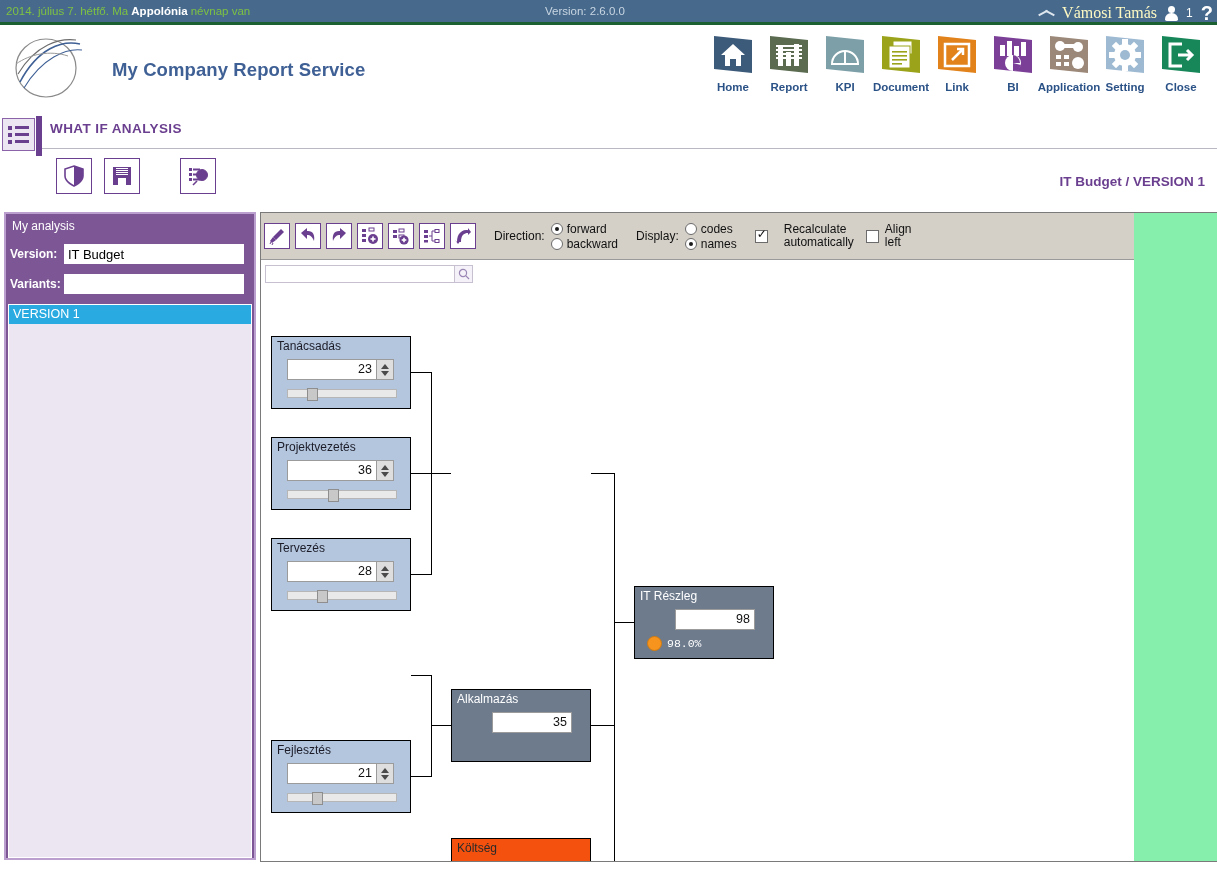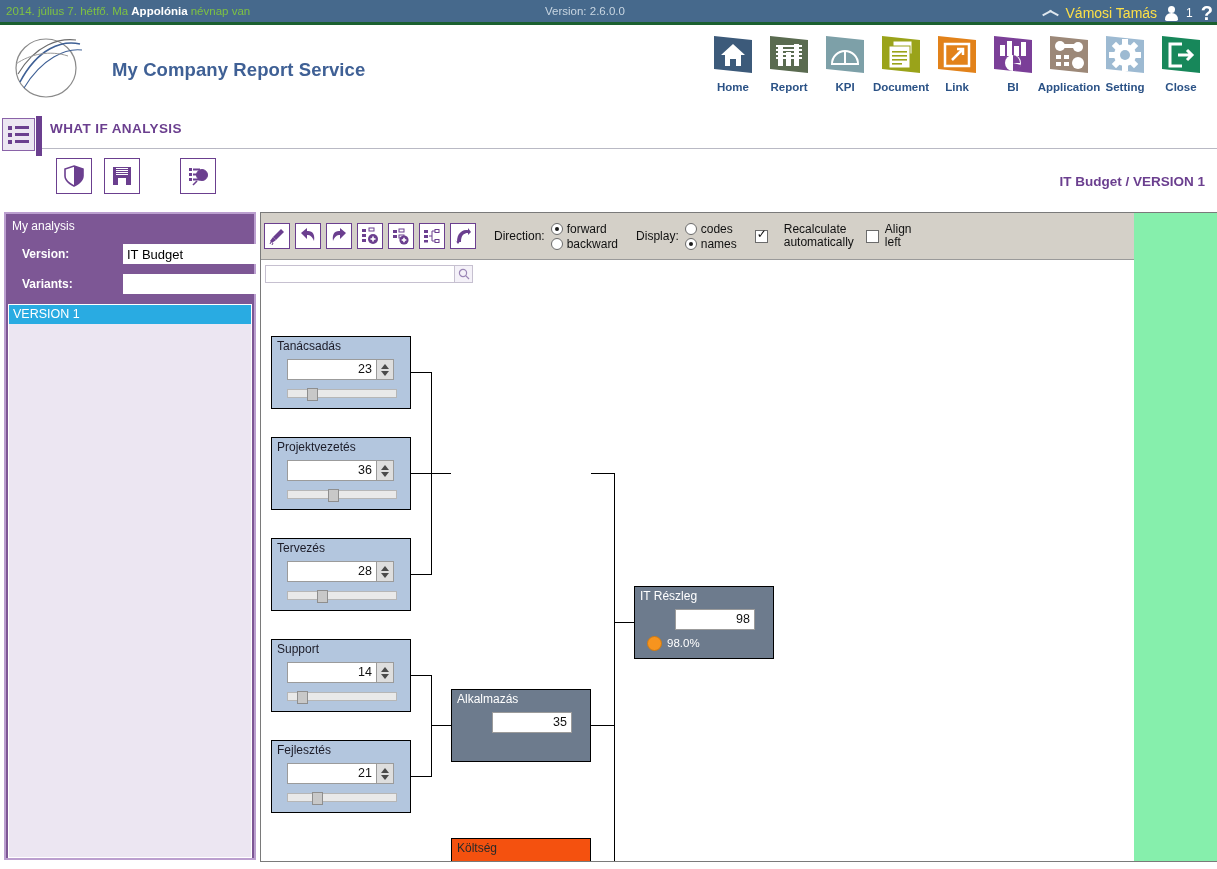--- a/index.html
+++ b/index.html
@@ -32,21 +32,21 @@
     display: flex; align-items: center; gap: 7px;
   }
   .chev-up {
     width: 17px; height: 9px; position: relative;
   }
   .chev-up::before, .chev-up::after {
     content:""; position:absolute; top:4px; width:10px; height:1.6px; background:#dfe7ee;
   }
   .chev-up::before { left:0; transform: rotate(-28deg); }
   .chev-up::after  { left:7px; transform: rotate(28deg); }
-  .topbar-user { font-size: 14px; color: #fde047; }
+  .topbar-user { font-size: 16px; color: #fef9c3; font-family: Liberation Serif, serif; }
   .user-glyph { position:relative; width: 15px; height: 16px; }
   .user-glyph .head { position:absolute; left:4px; top:1px; width:7px; height:7px; border-radius:50%; background:#ffffff; }
   .user-glyph .body { position:absolute; left:1px; top:8px; width:13px; height:8px; border-radius:7px 7px 2px 2px; background:#ffffff; }
   .topbar-count { font-size: 12px; color:#ffffff; }
   .help-q { font-size: 20px; color:#ffffff; font-weight: bold; line-height: 1; margin-left:1px; }
 
   
   .header {
     position: absolute; left: 0; top: 28px;
     width: 1217px; height: 88px;
@@ -113,21 +113,21 @@
   }
 
   
   .leftpanel {
     position:absolute; left: 4px; top: 212px; width: 252px; height: 648px;
     background: #7d5795; border: 2px solid #bb9fcf;
   }
   .lp-title {
     position:absolute; left: 6px; top: 5px; font-size: 12px; color: #ffffff;
   }
-  .lp-row { position:absolute; left: 16px; display:flex; align-items:center;gap:47px; }
+  .lp-row { position:absolute; left: 4px; display:flex; align-items:center; }
   .lp-label { font-size: 12px; color:#ffffff; font-weight: bold; width: 54px; }
   .lp-input {
     height: 20px; background:#ffffff; border: 1px solid #ffffff;
     font-size: 13px; font-family:"Liberation Sans", sans-serif; padding: 0 3px; color:#000;
   }
   .lp-list {
     position:absolute; left: 2px; top: 90px; width: 244px; height: 554px;
     background: #ece6f2; border: 1px solid #ffffff;
   }
   .lp-list-item {
@@ -677,31 +677,20 @@
       <div class="nfield" style="left:15px; top:22px; width:90px;">28</div>
       <div class="spinner" style="left:105px; top:22px;">
           <div class="up"></div>
           <div class="dn"></div>
         </div>
       <div class="slider" style="left:15px; top:52px; width:110px;">
           <div class="thumb" style="left:27%"></div>
         </div>
     </div>
 
-    <div class="node input" style="left:10px; top:379px; width:140px; height:73px;">
-      <div class="ntitle">Support</div>
-      <div class="nfield" style="left:15px; top:22px; width:90px;">14</div>
-      <div class="spinner" style="left:105px; top:22px;">
-          <div class="up"></div>
-          <div class="dn"></div>
-        </div>
-      <div class="slider" style="left:15px; top:52px; width:110px;">
-          <div class="thumb" style="left:8%"></div>
-        </div>
-    </div>
 
     <div class="node input" style="left:10px; top:480px; width:140px; height:73px;">
       <div class="ntitle">Fejlesztés</div>
       <div class="nfield" style="left:15px; top:22px; width:90px;">21</div>
       <div class="spinner" style="left:105px; top:22px;">
           <div class="up"></div>
           <div class="dn"></div>
         </div>
       <div class="slider" style="left:15px; top:52px; width:110px;">
           <div class="thumb" style="left:22%"></div>
@@ -716,21 +705,21 @@
 
     <div class="node cost" style="left:190px; top:578px; width:140px; height:73px;">
       <div class="ntitle">Költség</div>
 
     </div>
 
     <div class="node calc" style="left:373px; top:326px; width:140px; height:73px;">
       <div class="ntitle">IT Részleg</div>
       <div class="nfield" style="left:40px; top:22px; width:80px;">98</div>
       <div class="pct-dot" style="left:12px; top:49px;"></div>
-      <div class="pct-text" style="left:32px; top:50px;">98.0%</div>
+      <div class="pct-text" style="left:32px; top:50px;font-family:Liberation Mono, monospace;">98.0%</div>
     </div>
 
   </div>
 
   <div class="vscroll">
     <div class="vs-arrow up">
         <div class="caret u"></div>
       </div>
     <div class="vs-thumb"></div>
     <div class="vs-arrow dn">

